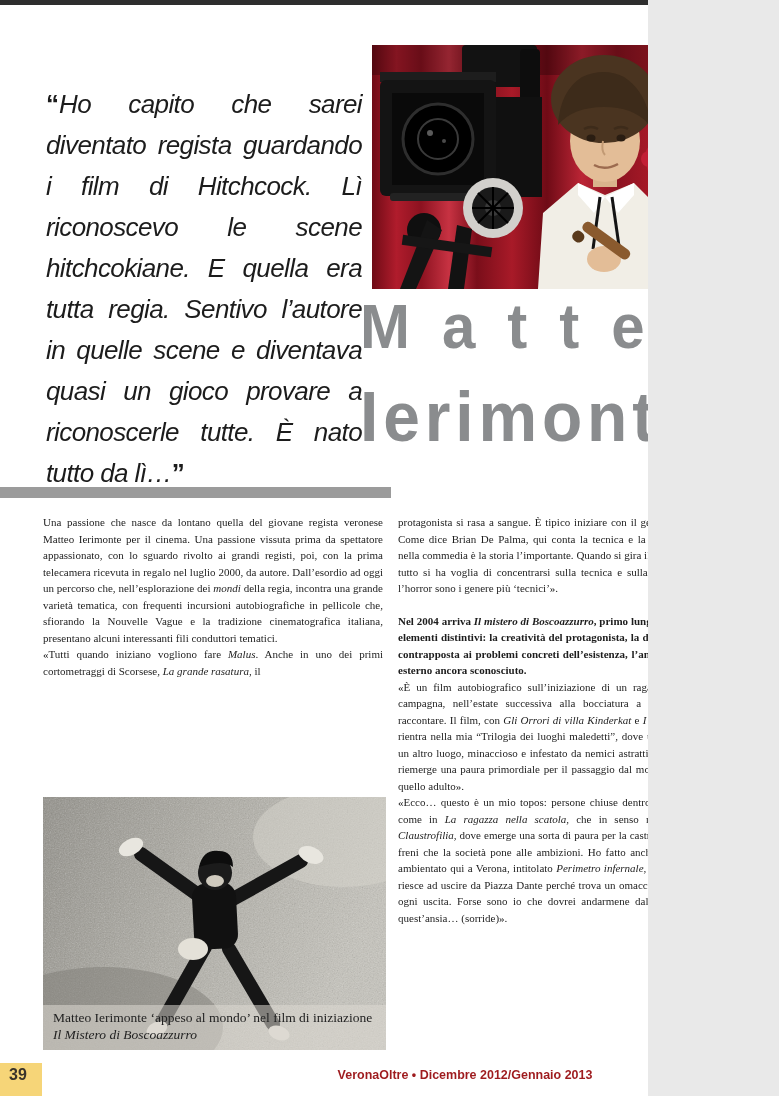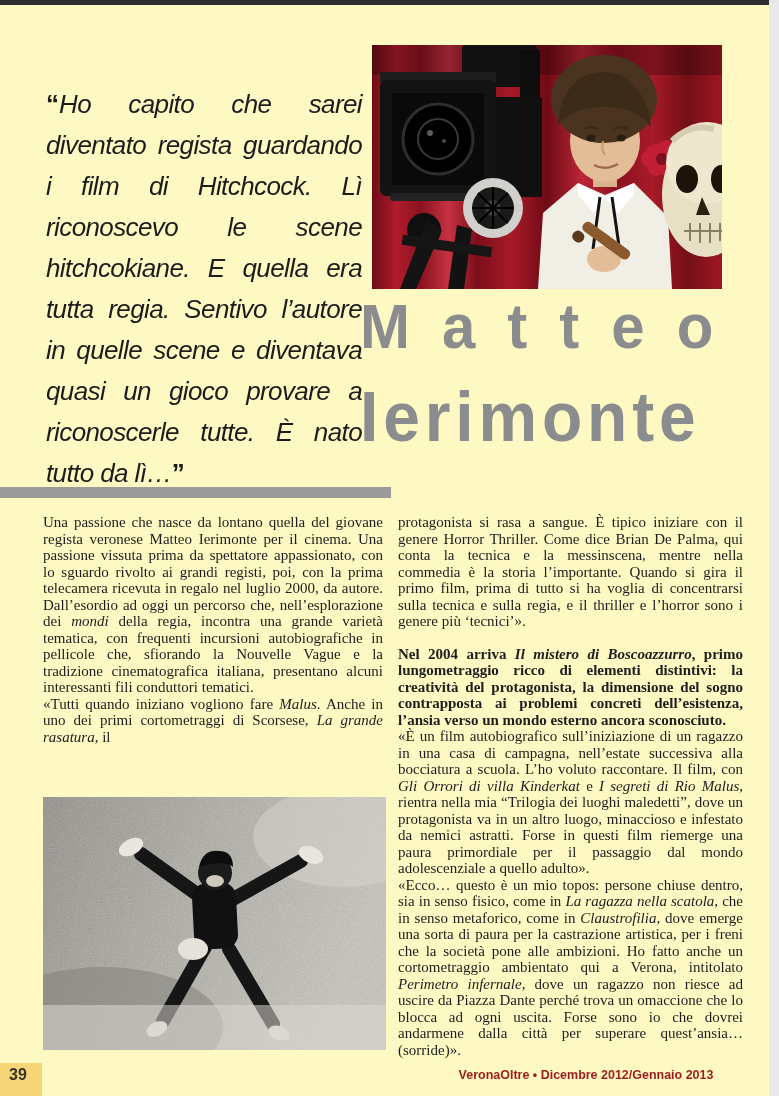--- a/index.html
+++ b/index.html
@@ -1,16 +1,16 @@
 <!DOCTYPE html>
 <html lang="it"><head>
 <meta charset="utf-8">
 <style>
   html,body{margin:0;padding:0;background:#e9e9e9;}
-  .page{position:relative;width:769px;height:1096px;background:#fef9c3;overflow:hidden;
+  .page{position:relative;width:648px;height:1096px;background:#ffffff;overflow:hidden;
         font-family:"Liberation Serif",serif;}
   .topbar{position:absolute;left:0;top:0;width:779px;height:5px;background:#2e2e2e;}
 
   
   .quote{position:absolute;left:46px;top:84px;width:316px;
          font-family:"Liberation Sans",sans-serif;font-style:italic;
          font-size:26px;line-height:41px;letter-spacing:-0.6px;
          color:#1c1c1c;text-align:justify;}
   .qmark{font-weight:bold;font-style:normal;letter-spacing:0;}
 
@@ -24,21 +24,21 @@
                font-size:60px;letter-spacing:32px;color:#8a8c8e;white-space:nowrap;
                transform:scaleY(1.06);transform-origin:left top;}
   .title-last{position:absolute;left:360px;top:376px;
               font-family:"Liberation Sans",sans-serif;font-weight:bold;
               font-size:68px;letter-spacing:5px;color:#8a8c8e;white-space:nowrap;
               transform:scale(0.97,1.03);transform-origin:left top;}
 
   .divider{position:absolute;left:0;top:487px;width:391px;height:11px;background:#9b9b9b;}
 
   
-  .col{position:absolute;top:514px;font-size:15px;line-height:16.5px;
+  .col{position:absolute;top:514px;font-size:11px;line-height:16.5px;
        color:#1d1d1d;text-align:justify;}
   .col-left{left:43px;width:340px;}
   .col-right{left:398px;width:345px;}
   .col p{margin:0;}
   .col p.q{font-weight:bold;margin-top:16px;}
   .col p + p.a0{margin-top:0;}
 
   
   .photo-bw{position:absolute;left:43px;top:797px;width:343px;height:253px;}
   .photo-bw svg{display:block;}
@@ -206,20 +206,21 @@
         <path d="M156,70 Q160,52 176,54 Q190,54 190,70 Q180,62 156,70 Z" fill="#0d0d0d"></path>
         <ellipse cx="172" cy="84" rx="9" ry="6" fill="#cfcabe"></ellipse>
         <ellipse cx="88" cy="50" rx="13" ry="8" fill="#e8e6df" transform="rotate(-28 88 50)"></ellipse>
         <ellipse cx="268" cy="58" rx="13" ry="8" fill="#e8e6df" transform="rotate(22 268 58)"></ellipse>
         <ellipse cx="150" cy="152" rx="15" ry="11" fill="#e4e1d8"></ellipse>
         <ellipse cx="114" cy="232" rx="11" ry="7" fill="#dddad2" transform="rotate(-24 114 232)"></ellipse>
         <ellipse cx="236" cy="236" rx="11" ry="7" fill="#dddad2" transform="rotate(20 236 236)"></ellipse>
       </g>
       <rect x="0" y="208" width="343" height="45" fill="#dcd9d1" opacity="0.55"></rect>
     </svg>
+    <div class="bw-caption">Matteo Ierimonte ‘appeso al mondo’ nel film di iniziazione <i>Il Mistero di Boscoazzurro</i></div>
   </div>
 
   <div class="page-num-bg">
     <div class="page-num">39</div>
   </div>
   <div class="footer-right">VeronaOltre • Dicembre 2012/Gennaio 2013</div>
 
 </div>
 
 </body></html>

